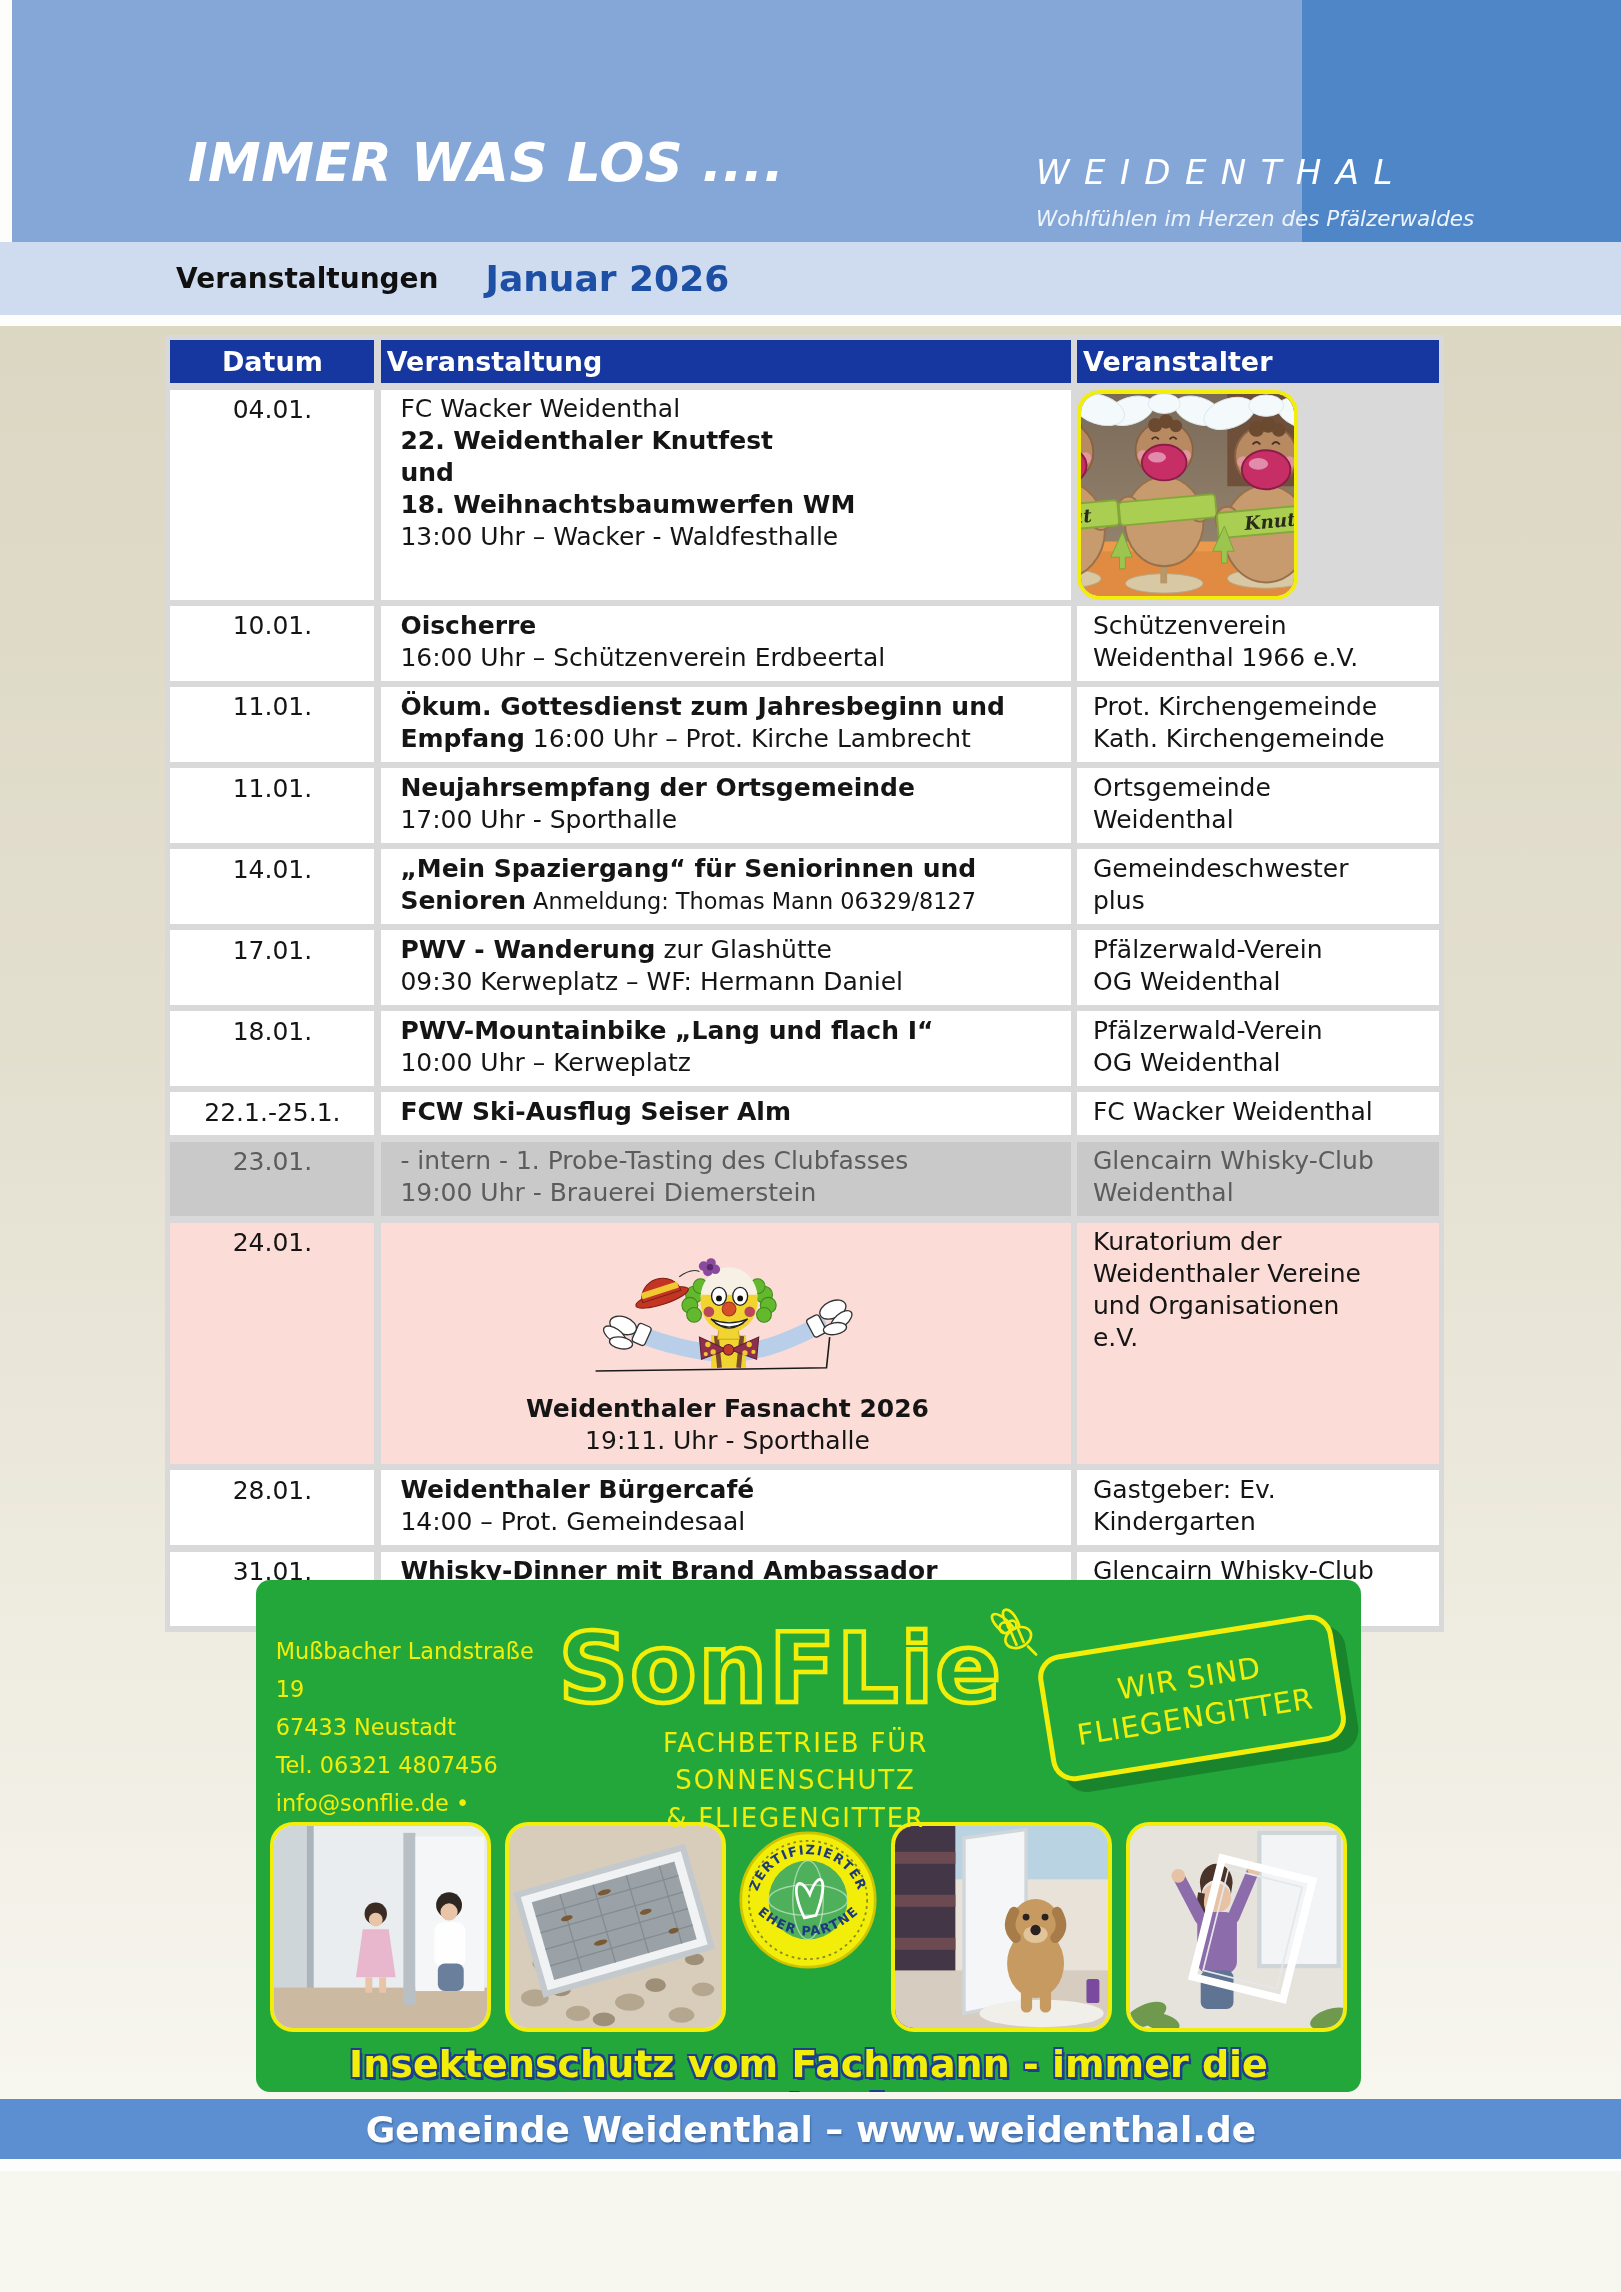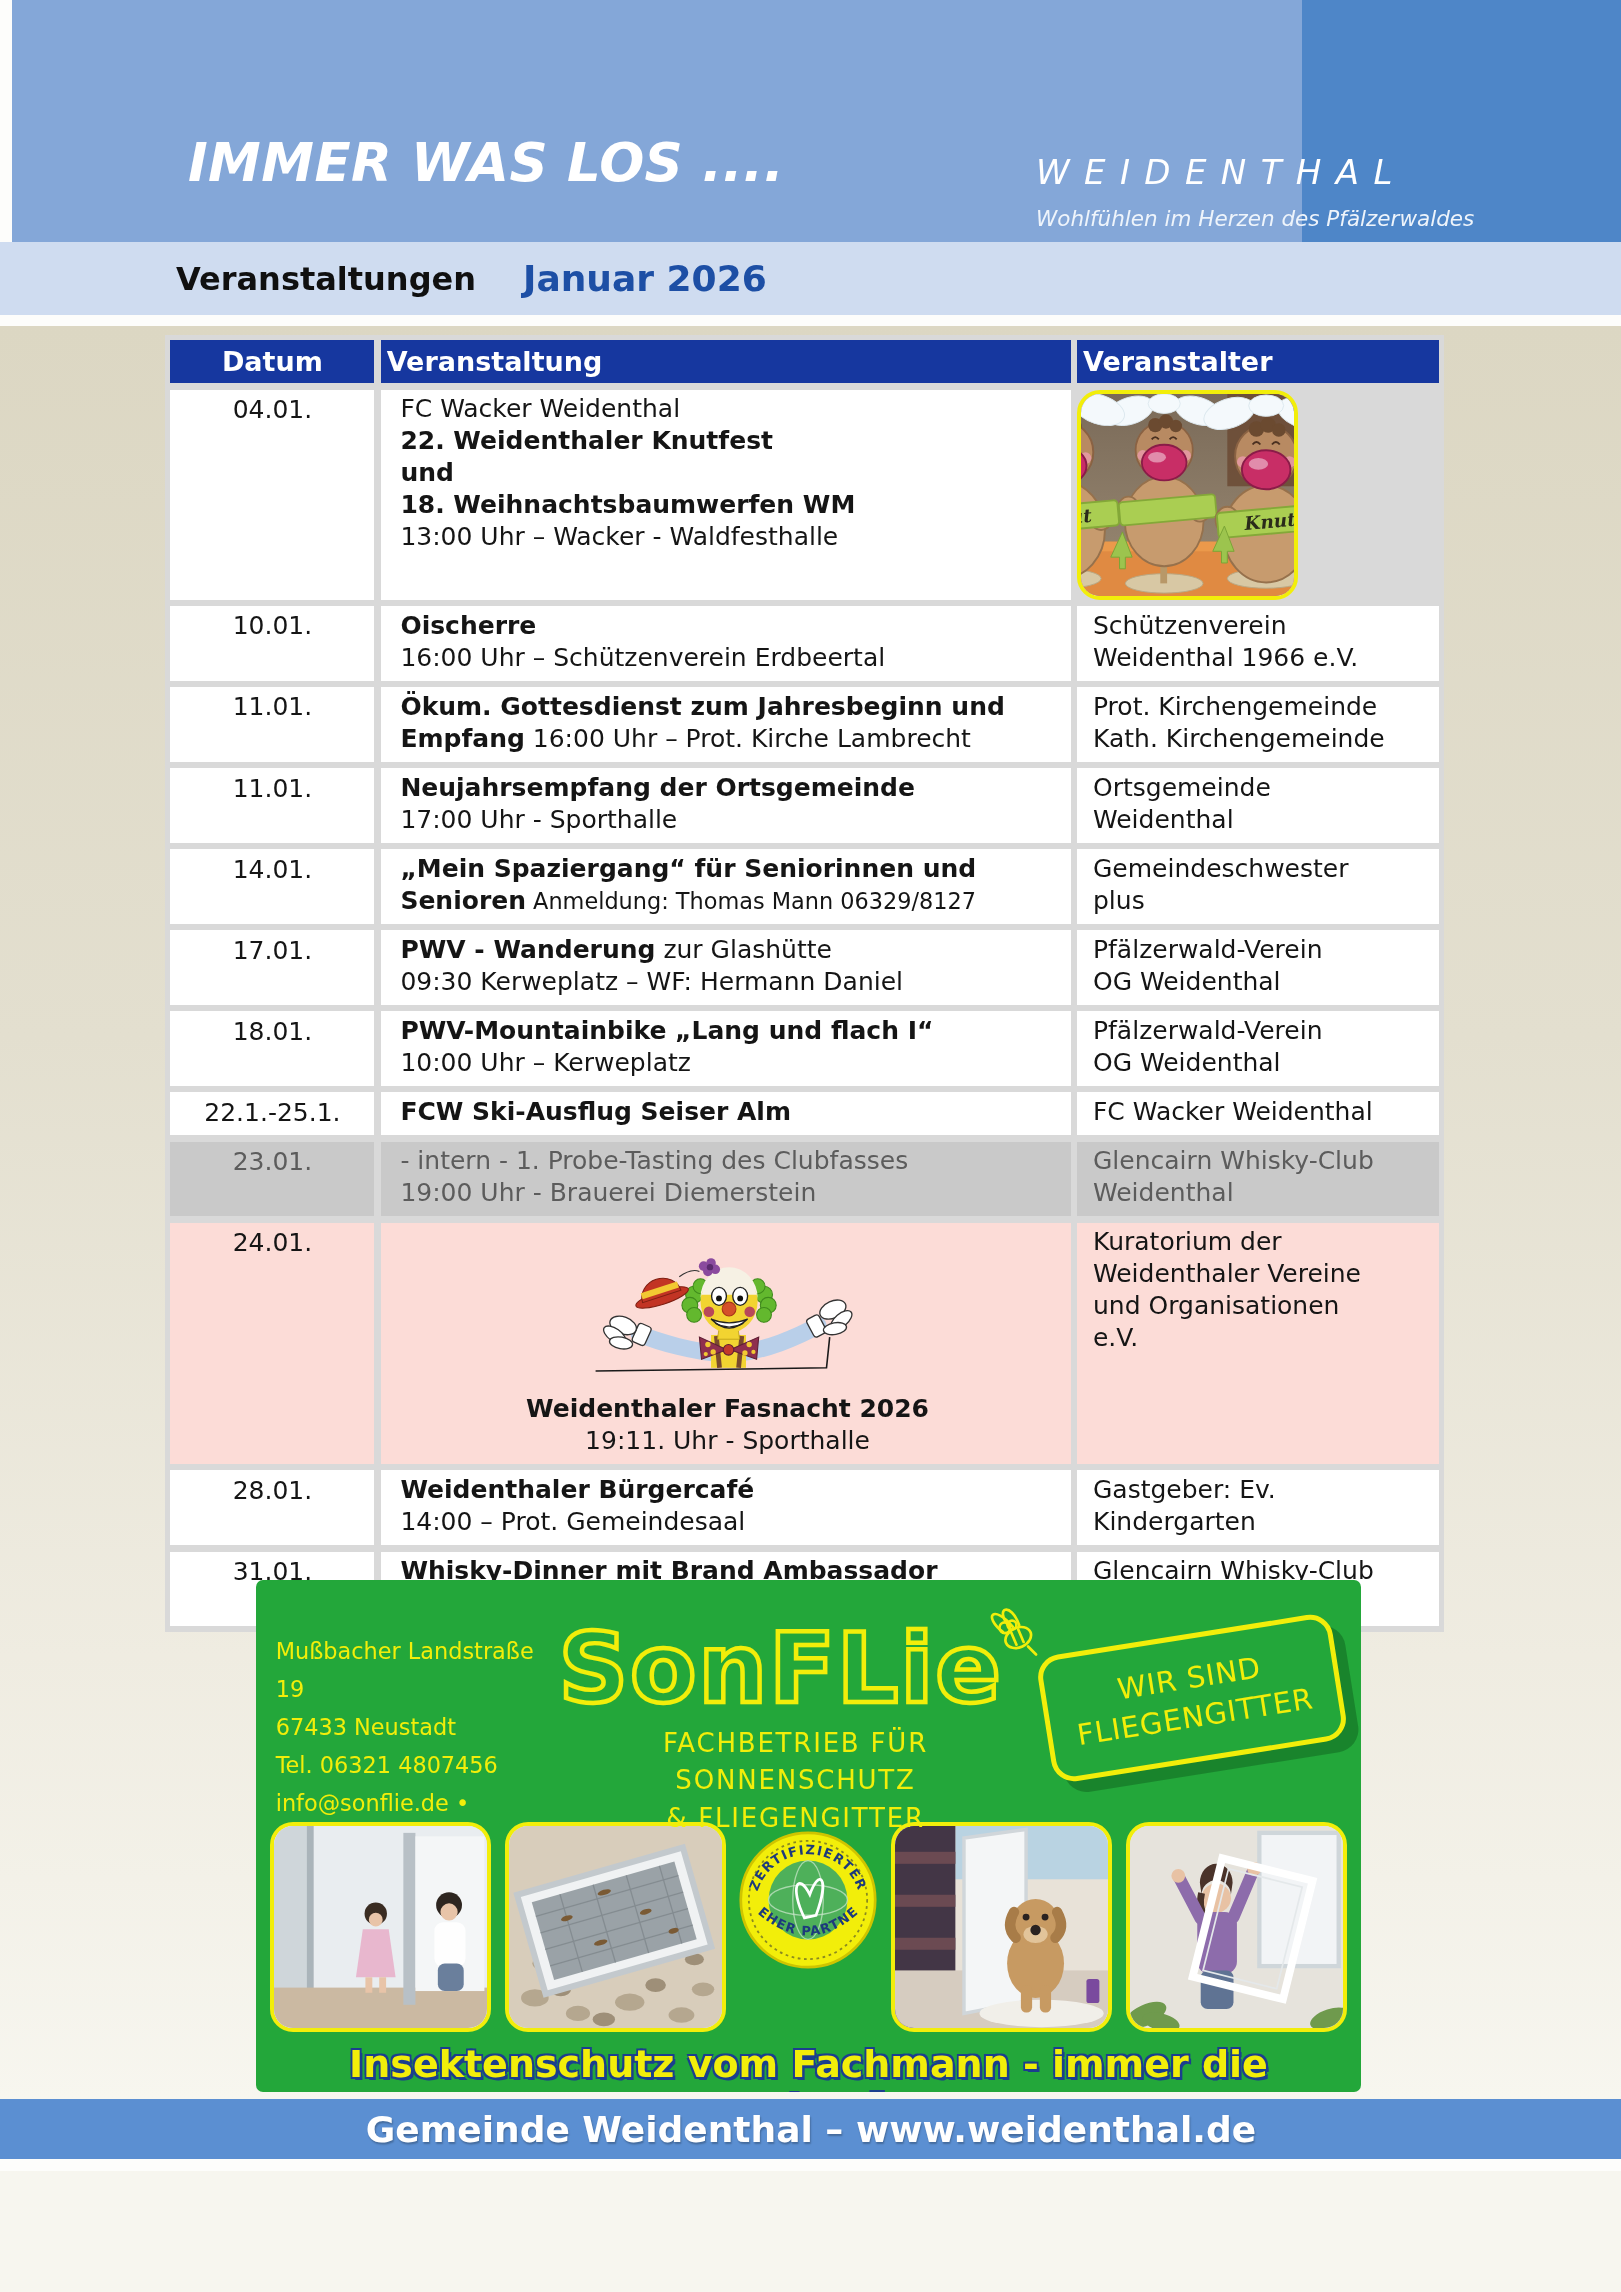--- a/index.html
+++ b/index.html
@@ -8,21 +8,21 @@
   
   .masthead{position:absolute;top:0;left:12px;width:100%;height:288px;background:var(--header-blue,#84a7d8);font-style:italic;}
   .mast-dark{position:absolute;top:0;left:1290px;right:0;height:100%;background:var(--header-dark-blue,#4e86c8);}
   .title{position:absolute;left:176px;top:136px;font-size:53px;line-height:1;font-weight:bold;color:#fff;letter-spacing:0.4px;white-space:nowrap;}
   .brand{position:absolute;left:1024px;top:152px;color:#fff;}
   .brand-name{font-size:34px;letter-spacing:1.8px;white-space:nowrap;}
   .brand-tag{margin-top:14.3px;font-size:21.5px;color:#eef4fb;white-space:nowrap;}
 
   
   .section-band{position:absolute;top:242px;left:0;width:100%;height:73px;background:var(--band-blue,#cfdcf0);display:flex;align-items:center;}
-  .section-label{margin-left:176px;font-size:32px;font-weight:bold;color:#101010;text-align:right;}
+  .section-label{margin-left:176px;font-size:28px;font-weight:bold;color:#101010;text-align:right;}
   .section-month{margin-left:47px;font-size:36px;font-weight:bold;color:#1d4fa5;}
 
   
   .content{position:absolute;top:326px;left:0;width:100%;height:1773px;
     background:linear-gradient(180deg,#dcd7c3 0%,#e3dfcf 40%,#efece1 75%,#f7f6ef 100%);}
 
   
   .events-table{position:absolute;top:9px;left:165px;width:1279px;background:#d9d9d9;padding:5.4px;box-sizing:border-box;display:flex;flex-direction:column;gap:6.3px;}
   .trow{display:grid;grid-template-columns:204px 690px auto;gap:6.3px;}
   .trow .cell{background:#fff;color:#151515;}
@@ -36,21 +36,21 @@
   .seg.sm{font-size:22.4px;}
   .trow.muted .cell{background:var(--muted-gray,#c9c9c9);color:#5c5c5c;}
   .trow.highlight .cell{background:var(--highlight-pink,#fcdcd7);}
   .cell.photo{padding:0;overflow:hidden;}
   .cell.photo svg{display:block;width:100%;height:100%;}
   .cell.event.center{text-align:center;padding-top:22px;}
   .clown-wrap{width:304px;height:143px;margin:1.8px auto 3.6px;}
   .clown-wrap svg{width:100%;height:100%;display:block;}
 
   
-  .ad{position:absolute;top:1254px;left:256px;width:1105px;height:512px;background:var(--ad-green,#23a73a);border-radius:7px;box-sizing:border-box;overflow:hidden;}
+  .ad{position:absolute;top:1254px;left:256px;width:1105px;height:512px;background:var(--ad-green,#23a73a);border-radius:14px;box-sizing:border-box;overflow:hidden;}
   .ad-top{display:flex;padding:16px 19.7px 0 19.7px;height:213px;}
   .ad-address{width:288px;color:var(--ad-yellow,#f2ee0a);font-size:22.4px;line-height:1.7;padding-top:36px;}
   .ad-center{flex:1;text-align:center;position:relative;padding-top:16px;}
   .ad-logo{position:relative;display:inline-block;}
   .bee{position:absolute;top:-12.5px;right:-7.2px;}
   .ad-sub{color:var(--ad-yellow,#f2ee0a);font-size:26px;letter-spacing:1.8px;line-height:1.45;margin-top:-5.4px;}
   .ad-sticker{width:315px;position:relative;}
   .sticker-box{margin-top:38px;margin-left:5.4px;transform:rotate(-9deg);border:5.4px solid var(--ad-yellow,#f2ee0a);border-radius:23px;padding:19.7px 5.4px;text-align:center;color:var(--ad-yellow,#f2ee0a);font-size:29px;line-height:1.35;letter-spacing:0.9px;box-shadow:10.7px 12.5px 0 rgba(10,70,20,.35);background:var(--ad-green,#23a73a);}
   .ad-photos{display:flex;align-items:flex-start;justify-content:space-between;padding:12.5px 14.3px 0;height:224px;box-sizing:border-box;}
   .photo{width:221px;height:210px;border:4.5px solid var(--ad-yellow,#f2ee0a);border-radius:23px;overflow:hidden;background:#dfe6ea;box-sizing:border-box;}

